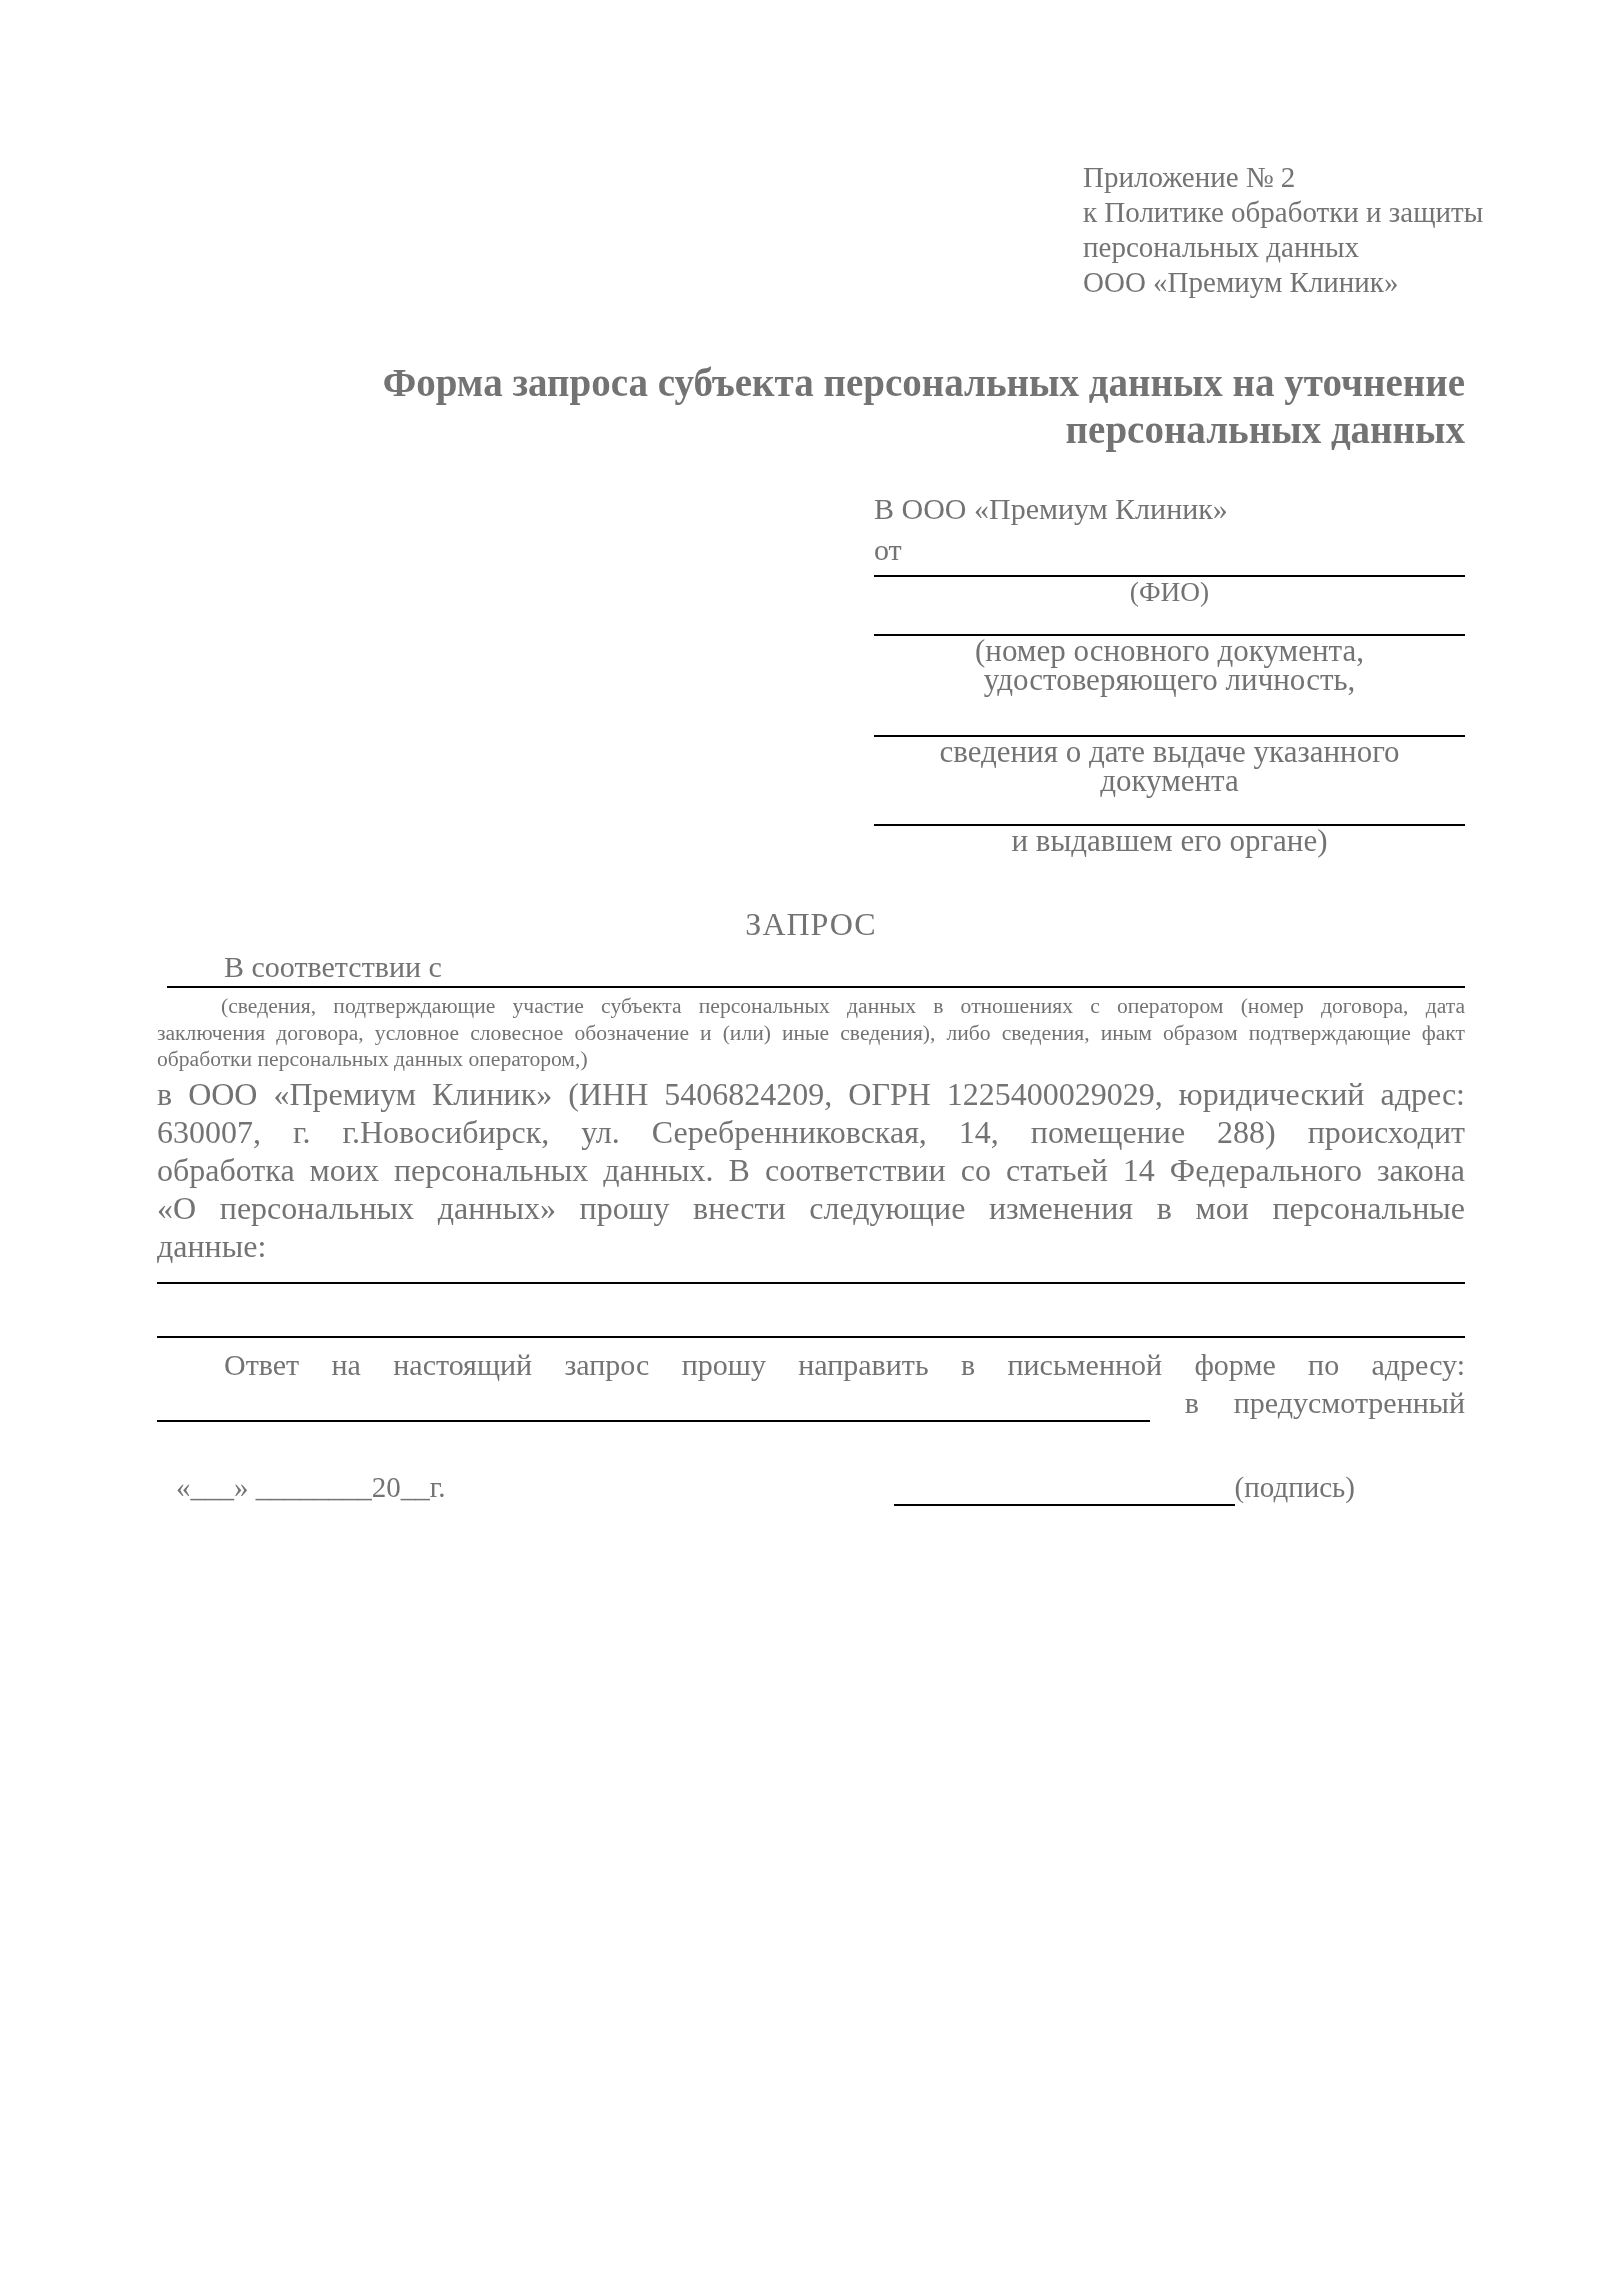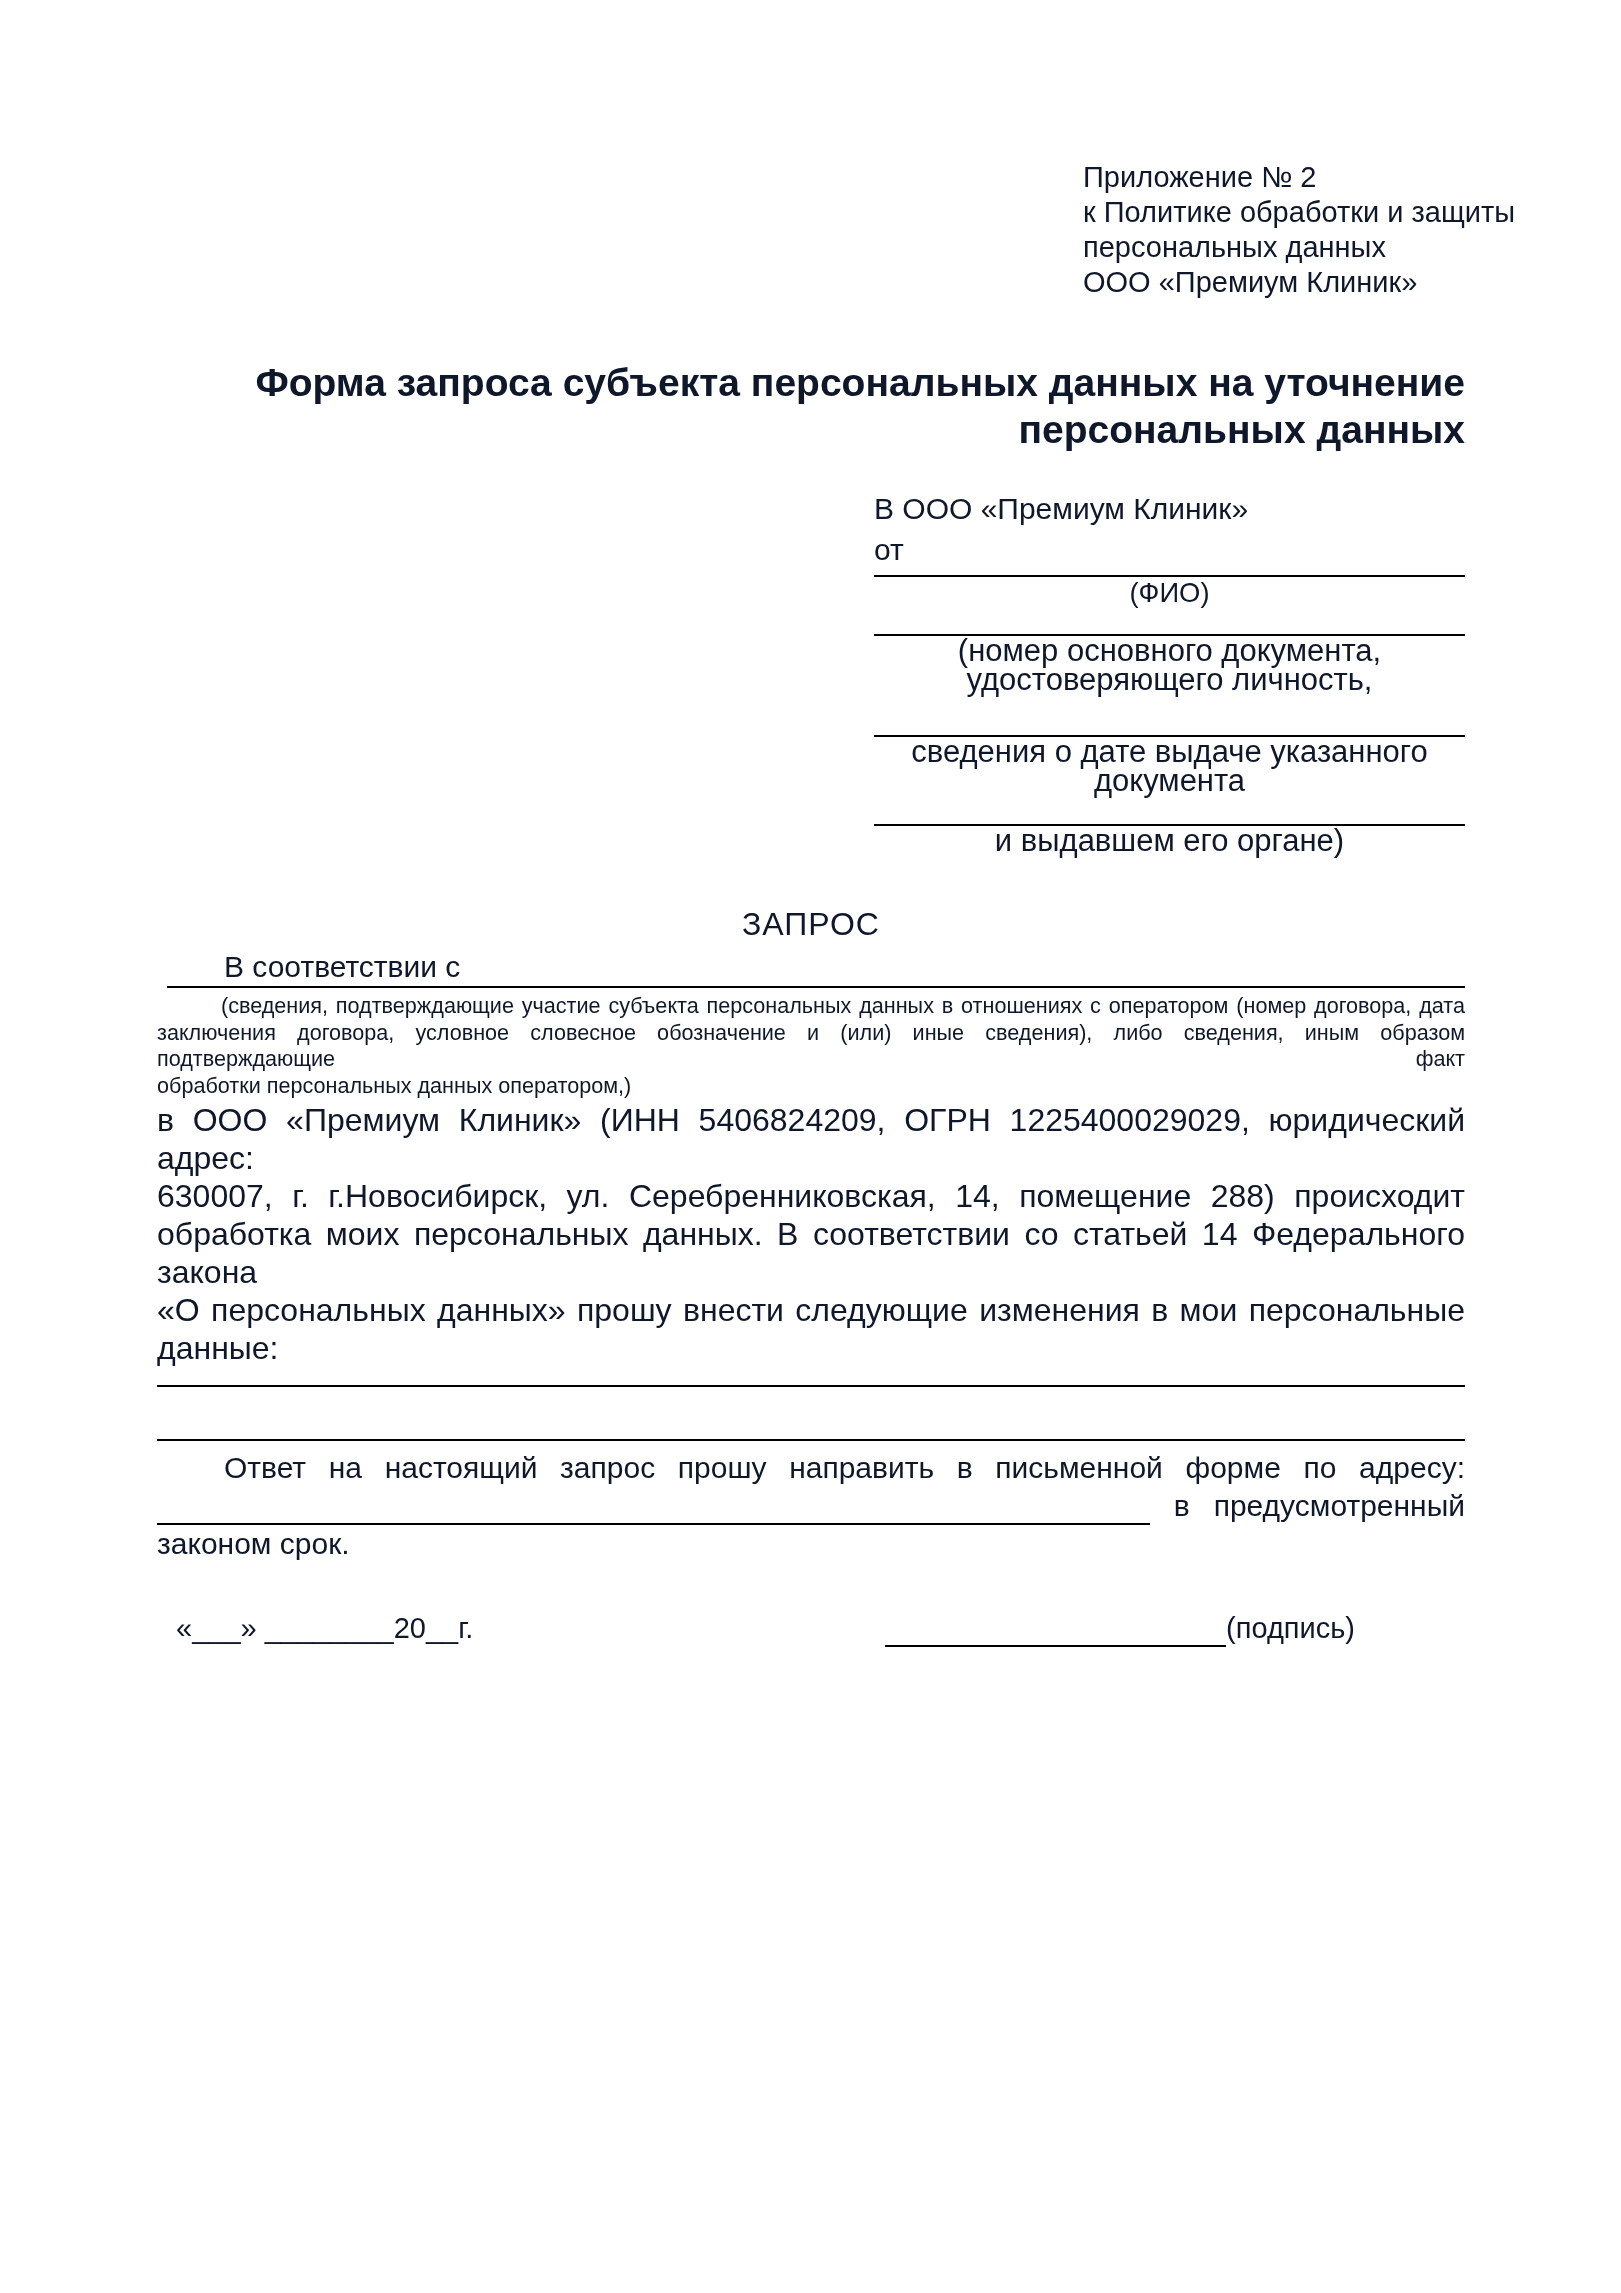--- a/index.html
+++ b/index.html
@@ -5,22 +5,22 @@
   html, body {
     margin: 0;
     padding: 0;
     background: #ffffff;
   }
   .page {
     position: relative;
     width: 1621px;
     height: 2294px;
     background: #ffffff;
-    color: #0f172a;
-    font-family: Liberation Sans, sans-serif;
+    color: #737373;
+    font-family: Liberation Serif, serif;
     box-sizing: border-box;
     padding: 0 156px 0 157px;
     overflow: hidden;
   }
   
   .appendix {
     margin: 160px 0 0 926px;
     font-size: 29px;
     line-height: 35px;
   }
@@ -222,21 +222,20 @@
   <div class="rule-wide rule-a"></div>
   <div class="rule-wide rule-b"></div>
 
   <div class="answer">
     <div class="just-last" style="text-indent:67px;">Ответ на настоящий запрос прошу направить в письменной форме по адресу:</div>
     <div class="a-line2">
       <span class="addr-blank"></span>
       <span>в</span>
       <span>предусмотренный</span>
     </div>
-    <div>законом срок.</div>
   </div>
 
   <div class="footer-row">
     <span class="date-text">«___» ________20__г.</span>
     <span class="sig-group">
       <span class="sig-blank"></span>
       <span class="sig-label">(подпись)</span>
     </span>
   </div>
 

